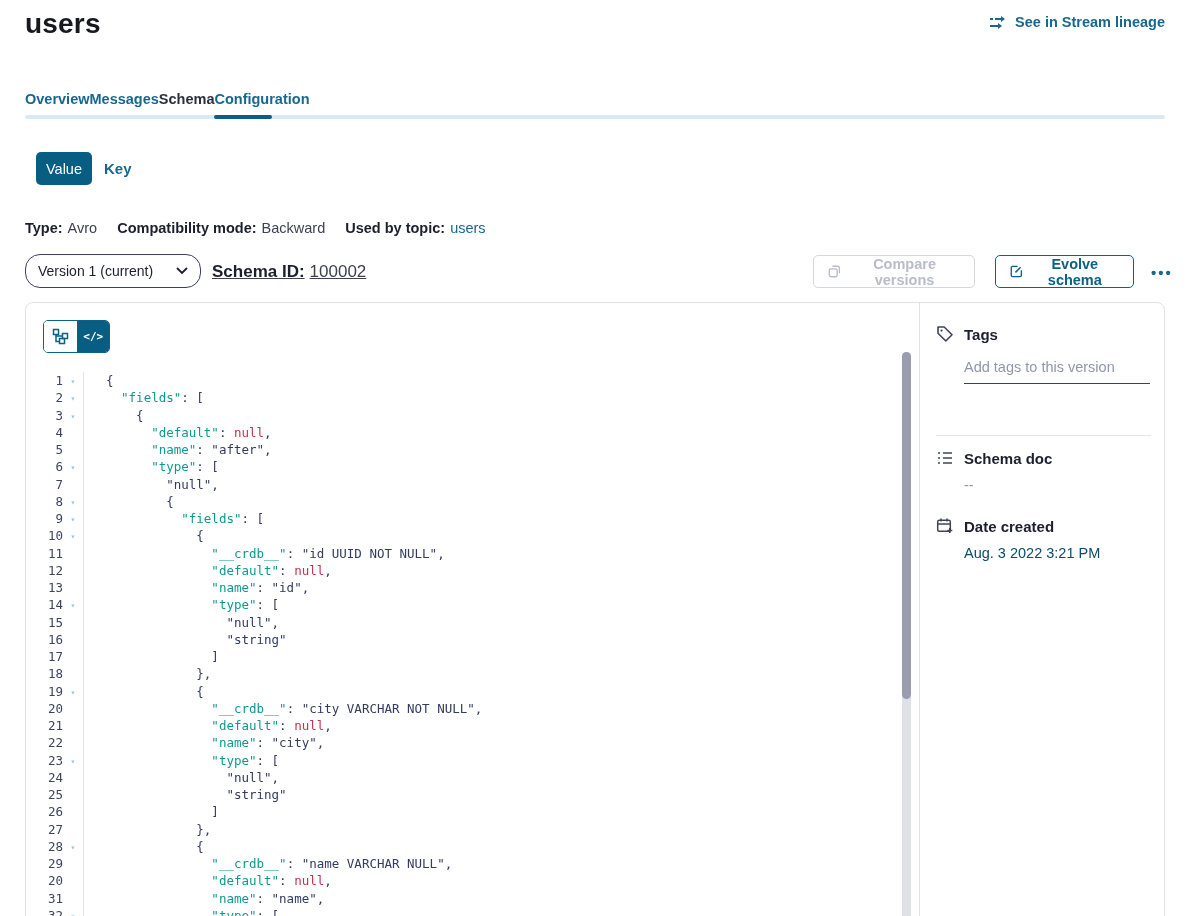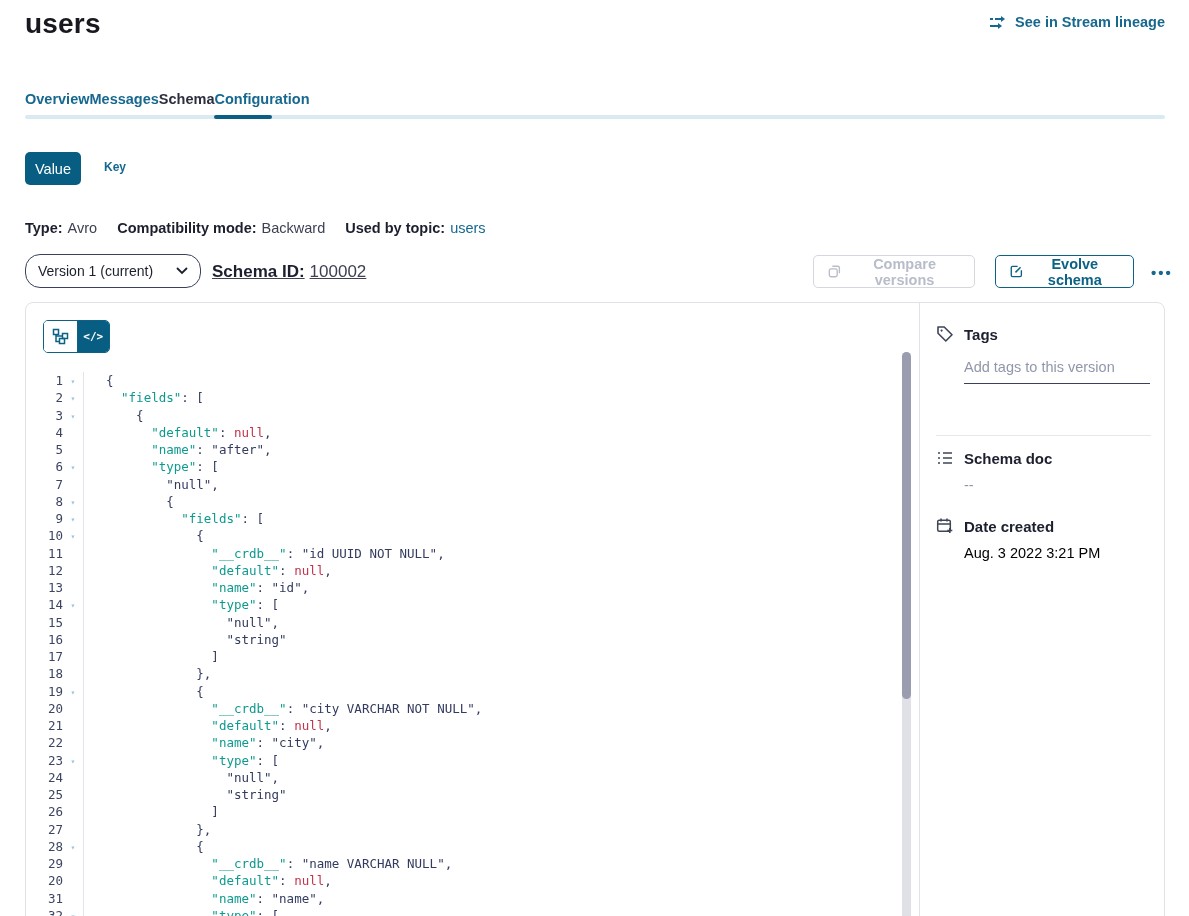--- a/index.html
+++ b/index.html
@@ -13,23 +13,23 @@
              color:#17688f; font-size:14.5px; font-weight:700; cursor:pointer; }
 
   
   .tabs { position:absolute; left:25px; top:91px; display:flex; font-size:14.5px; font-weight:600; }
   .tab { color:#17688f; cursor:pointer; padding-bottom:6px; }
   .tab.active { color:#2b2f3e; }
   .tab-underline { position:absolute; left:25px; top:115px; width:1140px; height:4px; background:#d9eaf3; border-radius:2px; }
   .tab-underline .seg { position:absolute; left:189px; top:0; width:58px; height:4px; background:#0b5e84; border-radius:2px; }
 
   
-  .vk-value { position:absolute; left:25px; top:152px; width:56px; height:33px; background:#085e82; border:none;
+  .vk-value { position:absolute; left:36px; top:152px; width:56px; height:33px; background:#085e82; border:none;
               border-radius:5px; color:#fff; font-size:14.5px; font-family:inherit; cursor:pointer; }
-  .vk-key { position:absolute; left:104px; top:160px; color:#17688f; font-size:12px; font-weight:600; cursor:pointer; }
+  .vk-key { position:absolute; left:104px; top:160px; color:#17688f; font-size:15px; font-weight:600; cursor:pointer; }
 
   
   .meta { position:absolute; left:25px; top:220px; display:flex; gap:20px; font-size:14.5px; color:#3d4152; }
   .meta b { color:#1c1f2e; font-weight:700; margin-right:5px; }
   .meta a { color:#17688f; cursor:pointer; text-decoration:none; }
 
   
   .ver-select { position:absolute; left:25px; top:254px; width:176px; height:34px; border:1px solid #3a4160;
                 border-radius:15px; background:#fff; display:flex; align-items:center; padding:0 12px; gap:8px;
                 font-size:14px; color:#1c1f2e; cursor:pointer; }
@@ -76,21 +76,21 @@
   .side-sec { position:absolute; left:16px; right:16px; }
   .sec-head { display:flex; align-items:center; gap:10px; font-size:15px; font-weight:700; color:#1c1f2e; }
   .sec-head svg { flex:none; }
   .tags-sec { top:22px; }
   .tags-input { margin:14px 0 0 28px; width:186px; border:none; border-bottom:1px solid #3a4160;
                 font-size:14.5px; padding:2px 0 8px 0; color:#a16207; font-family:inherit; outline:none; }
   .tags-input::placeholder { color:#9197aa; }
   .side-divider { position:absolute; left:16px; width:215px; top:132px; height:1px; background:#e6e7eb; }
   .doc-sec { top:146px; }
   .date-sec { top:214px; }
-  .sec-val { margin:10px 0 0 28px; font-size:14.5px; color:#000000; }
+  .sec-val { margin:10px 0 0 28px; font-size:14.5px; color:#0c4a6e; }
   .sec-val.dim { color:#9197aa; }
 
   svg.ic { display:block; }
 </style>
 </head>
 <body>
 
 <div class="page">
 
   <div class="title">users</div>

